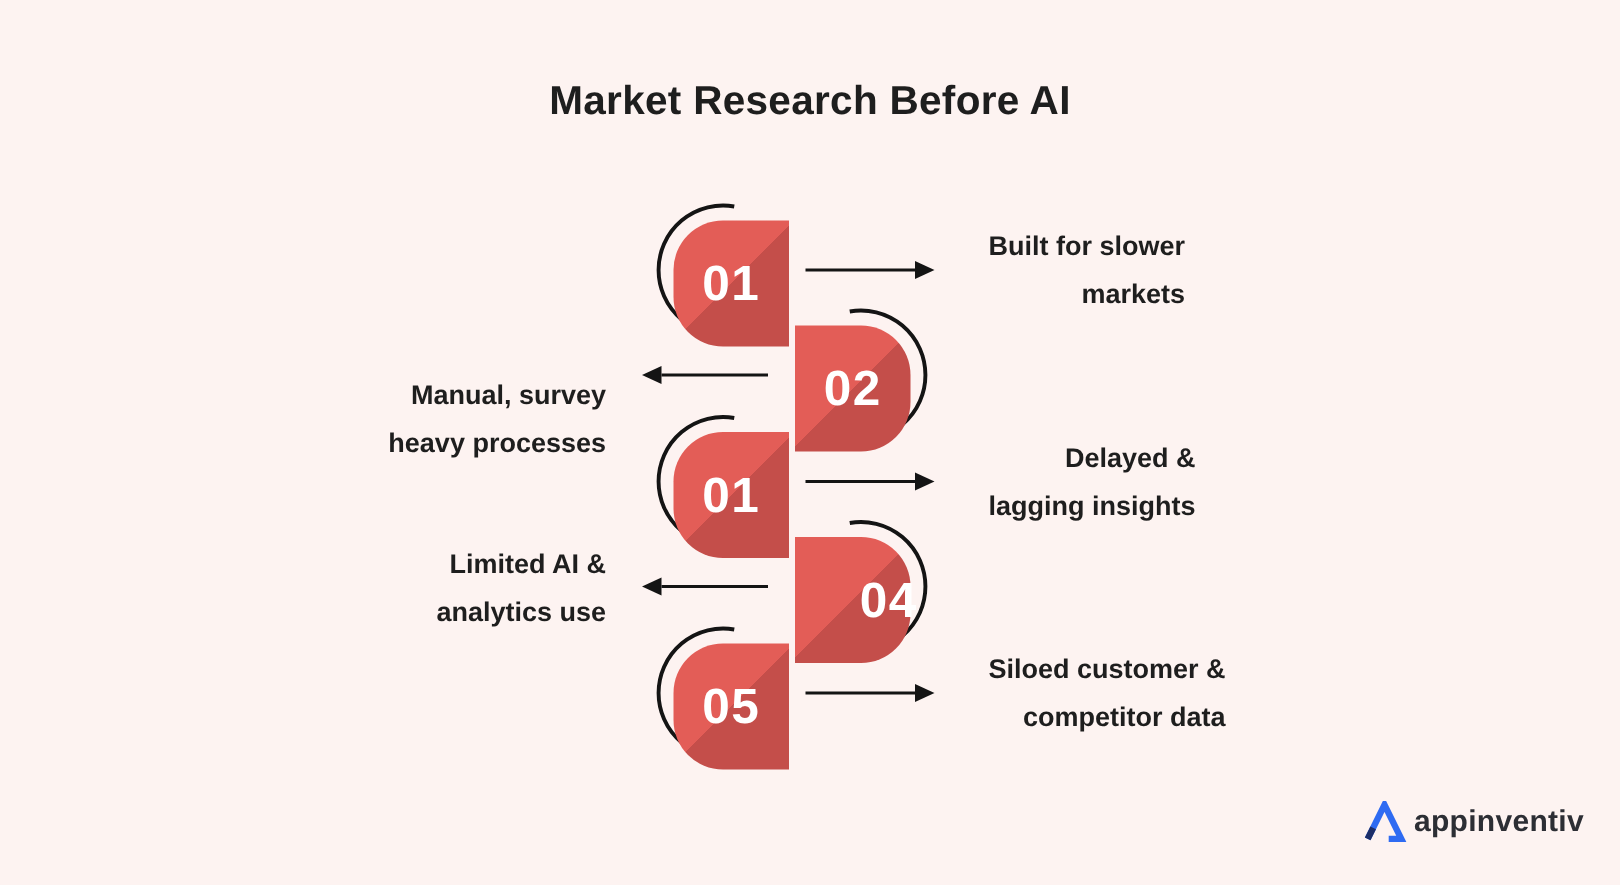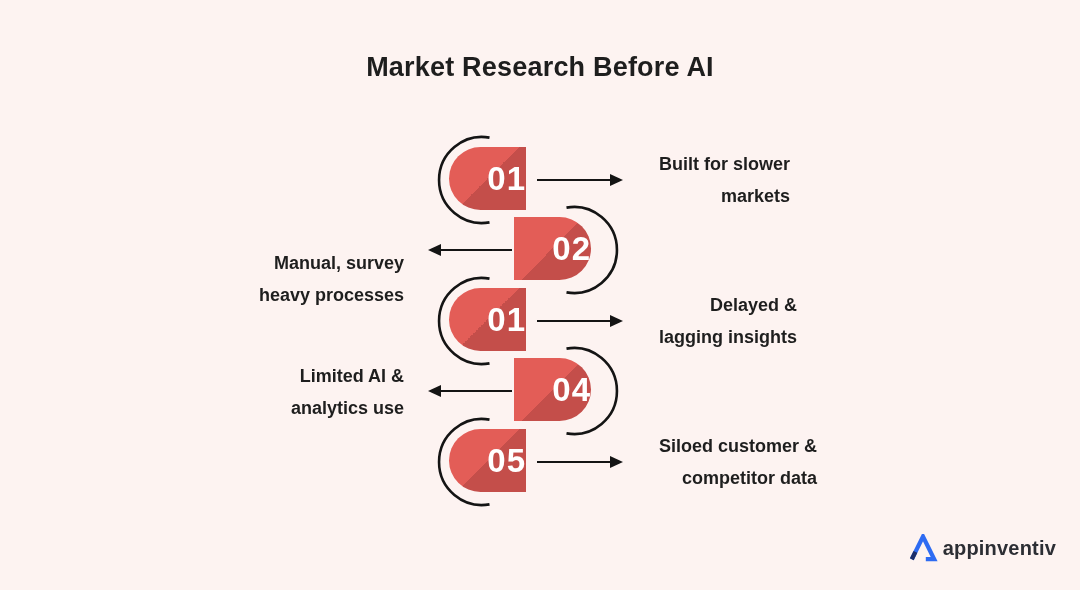--- a/index.html
+++ b/index.html
@@ -21,28 +21,28 @@
     text-align: center;
     font-size: 27px;
     font-weight: 700;
     color: var(--text, #1e1e1e);
     letter-spacing: 0.2px;
   }
   
   .pill {
     position: absolute;
     width: 77px;
-    height: 63px;
+    height: 84px;
     background: linear-gradient(135deg, var(--pill_light, #e35d57) 50%, var(--pill_dark, #c44e4a) 50%);
     display: flex;
     align-items: center;
-    justify-content: flex-end;
+    justify-content: center;
   }
   .pill.round-left  { border-radius: 33px 0 0 33px; left: 449px; }
-  .pill.round-right { border-radius: 0 33px 33px 0; left: 514px; }
+  .pill.round-right { border-radius: 0 33px 33px 0; left: 530px; }
   .pill .num {
     color: var(--number, #ffffff);
     font-size: 33px;
     font-weight: 700;
     letter-spacing: 1px;
   }
   .s1 .pill { top: 147px; }
   .s2 .pill { top: 217px; }
   .s3 .pill { top: 288px; }
   .s4 .pill { top: 358px; padding-left: 48px; }

